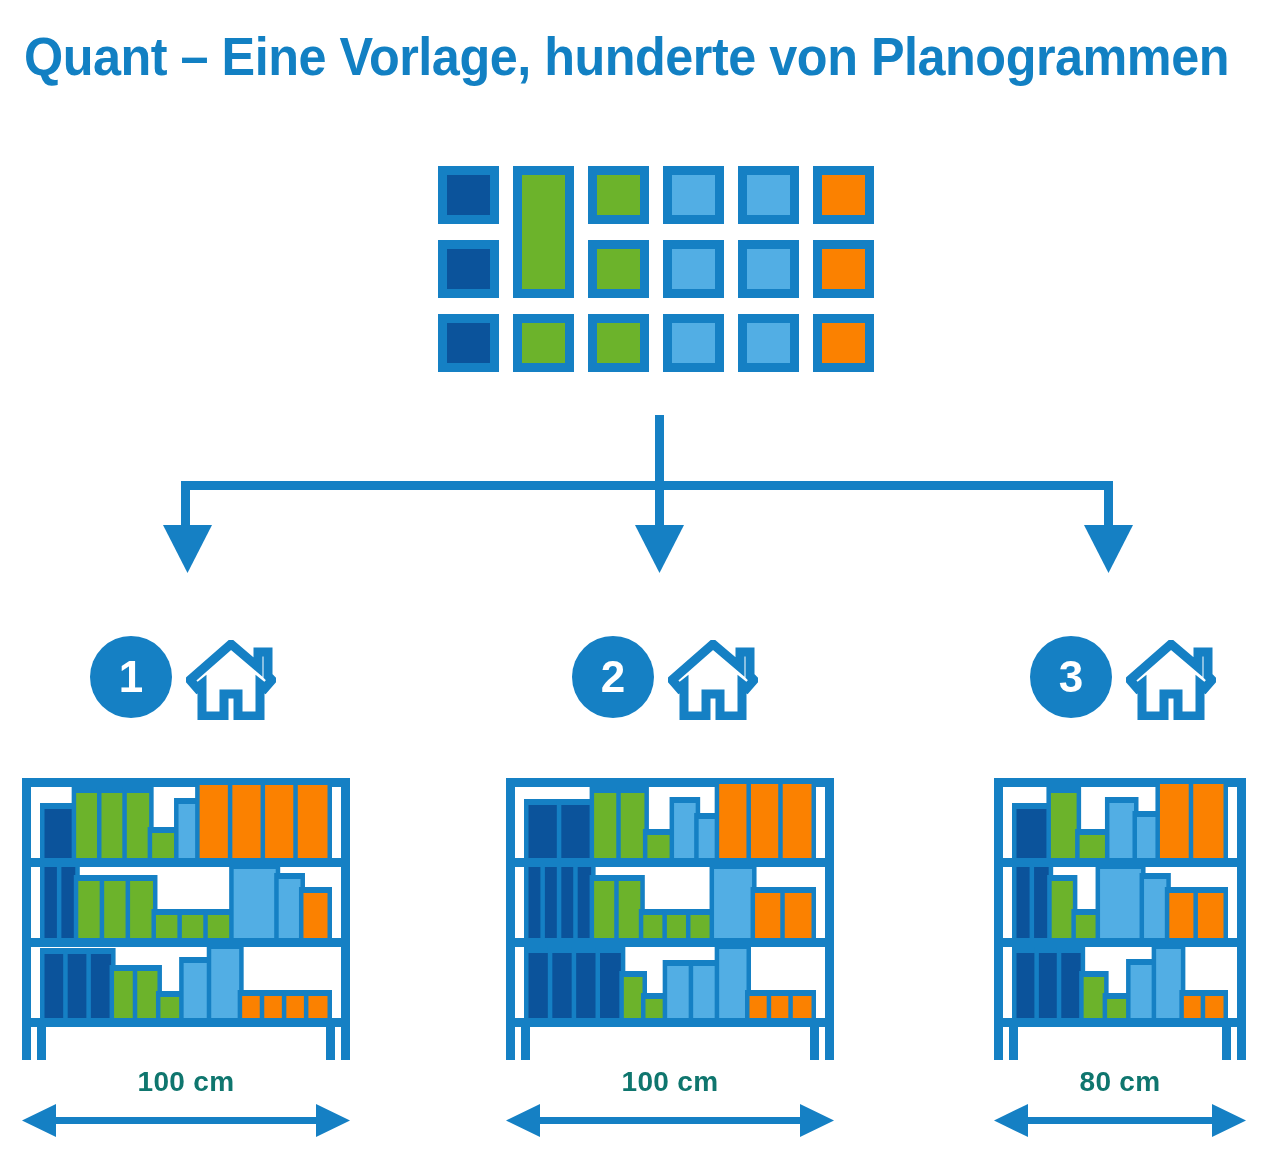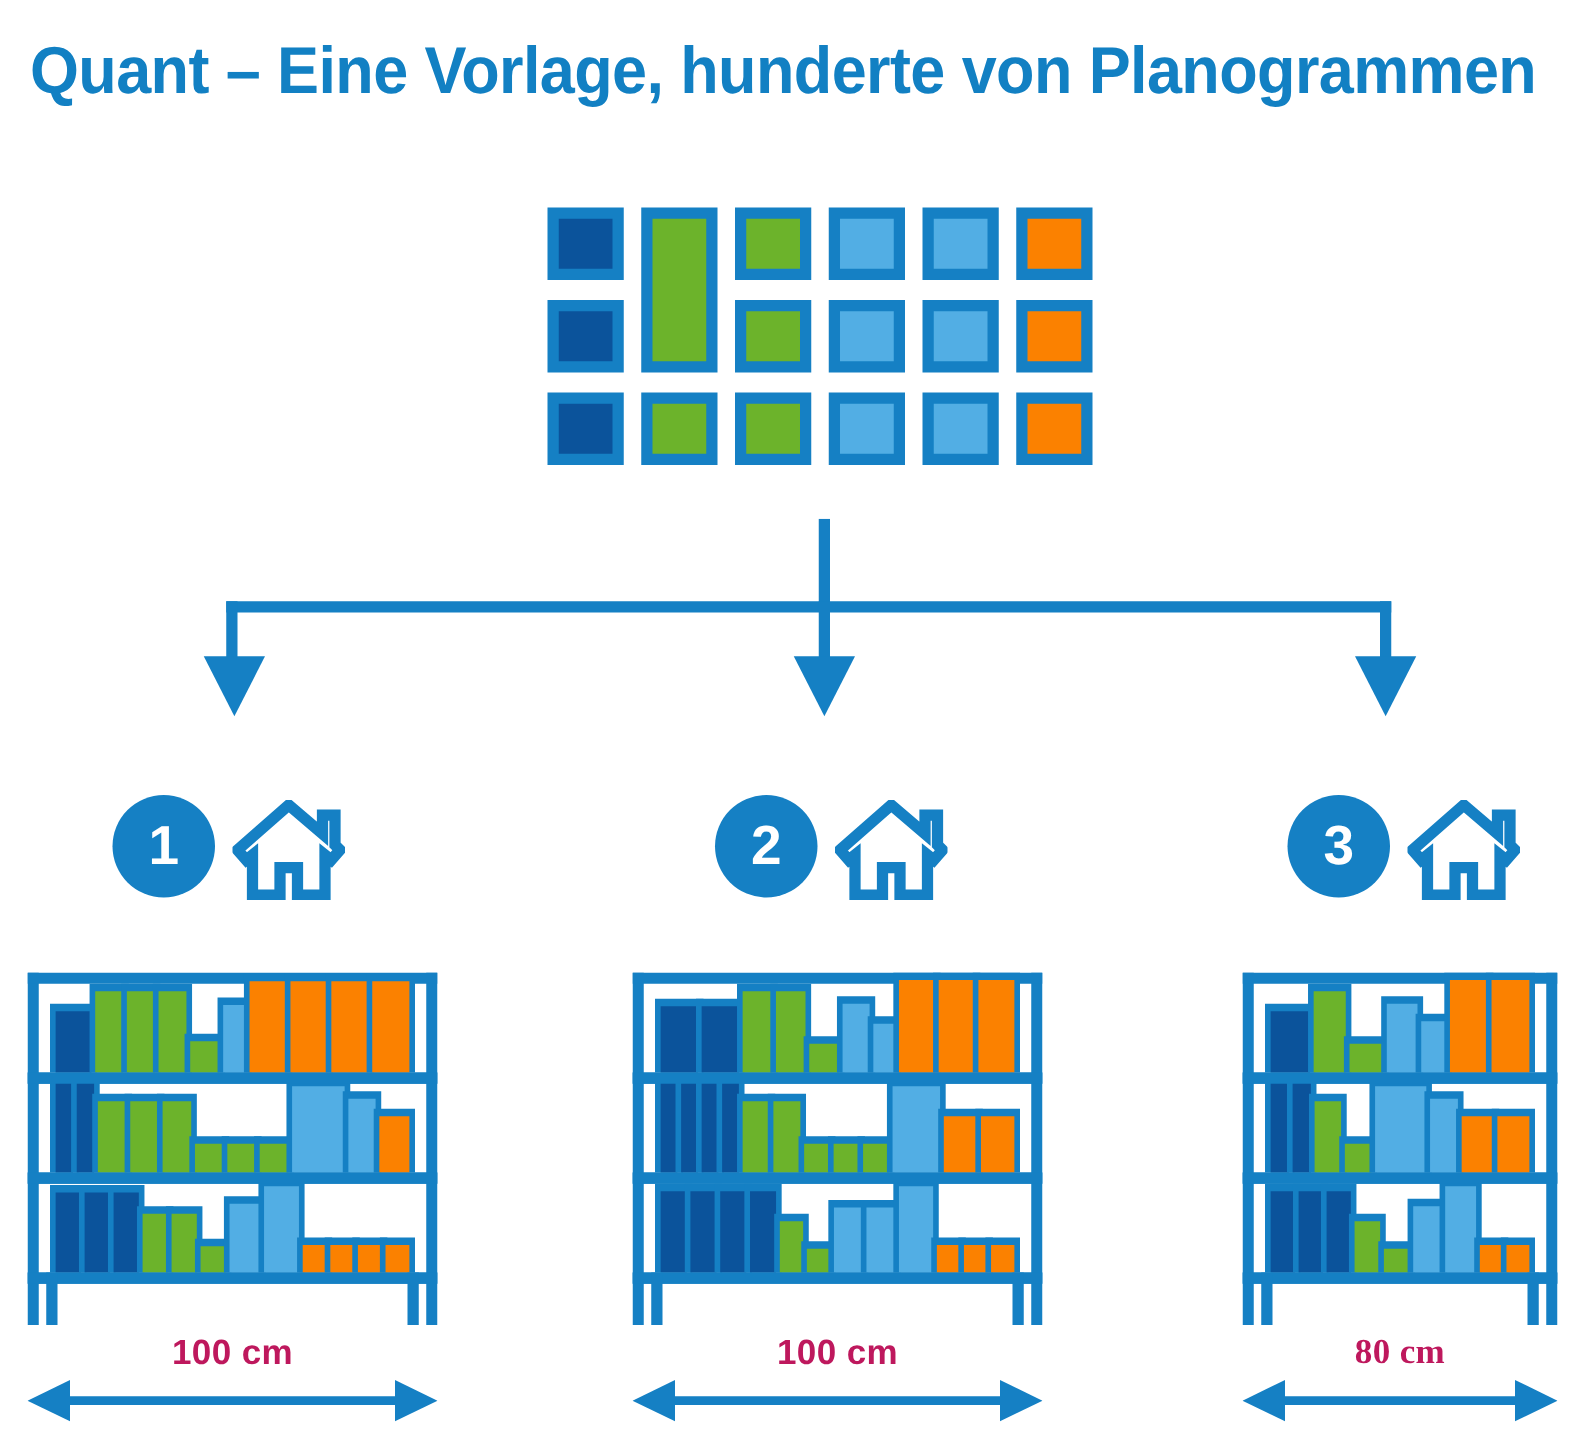--- a/index.html
+++ b/index.html
@@ -40,21 +40,21 @@
   .house{position:absolute;left:96px;top:4px;width:90px;height:80px;}
 
   
   .rack{position:absolute;}
   .rack svg{display:block;}
 
   
   .dim{position:absolute;height:78px;}
   .dim .dlabel{
     position:absolute;left:0;top:0;width:100%;text-align:center;
-    font-size:28px;font-weight:700;color:#be185d;letter-spacing:0.3px;
+    font-size:28px;font-weight:700;color:#0f766e;letter-spacing:0.3px;
   }
   .dim svg{position:absolute;left:0;top:38px;}
 </style>
 </head>
 <body>
 
 <div class="stage">
 
   <div id="title">Quant – Eine Vorlage, hunderte von Planogrammen</div>
 
@@ -576,21 +576,21 @@
       </svg>
     </div>
   <div class="dim" id="dim-1" style="left:506px;top:1066px;width:328px;">
     <div class="dlabel">100 cm</div>
   <svg width="328" height="34" viewBox="0 0 328 34">
         <rect x="26" y="13" width="276" height="7" fill="#1580C4"></rect>
         <polygon points="0,16.5 34,0 34,33" fill="#1580C4"></polygon>
         <polygon points="328,16.5 294,0 294,33" fill="#1580C4"></polygon>
       </svg>
     </div>
-  <div class="dim" id="dim-2" style="left:994px;top:1066px;width:252px;font-family:Liberation Serif, serif;">
+  <div class="dim" id="dim-2" style="left:994px;top:1066px;width:252px;">
     <div class="dlabel">80 cm</div>
   <svg width="252" height="34" viewBox="0 0 252 34">
         <rect x="26" y="13" width="200" height="7" fill="#1580C4"></rect>
         <polygon points="0,16.5 34,0 34,33" fill="#1580C4"></polygon>
         <polygon points="252,16.5 218,0 218,33" fill="#1580C4"></polygon>
       </svg>
     </div>
 
 </div>
 

